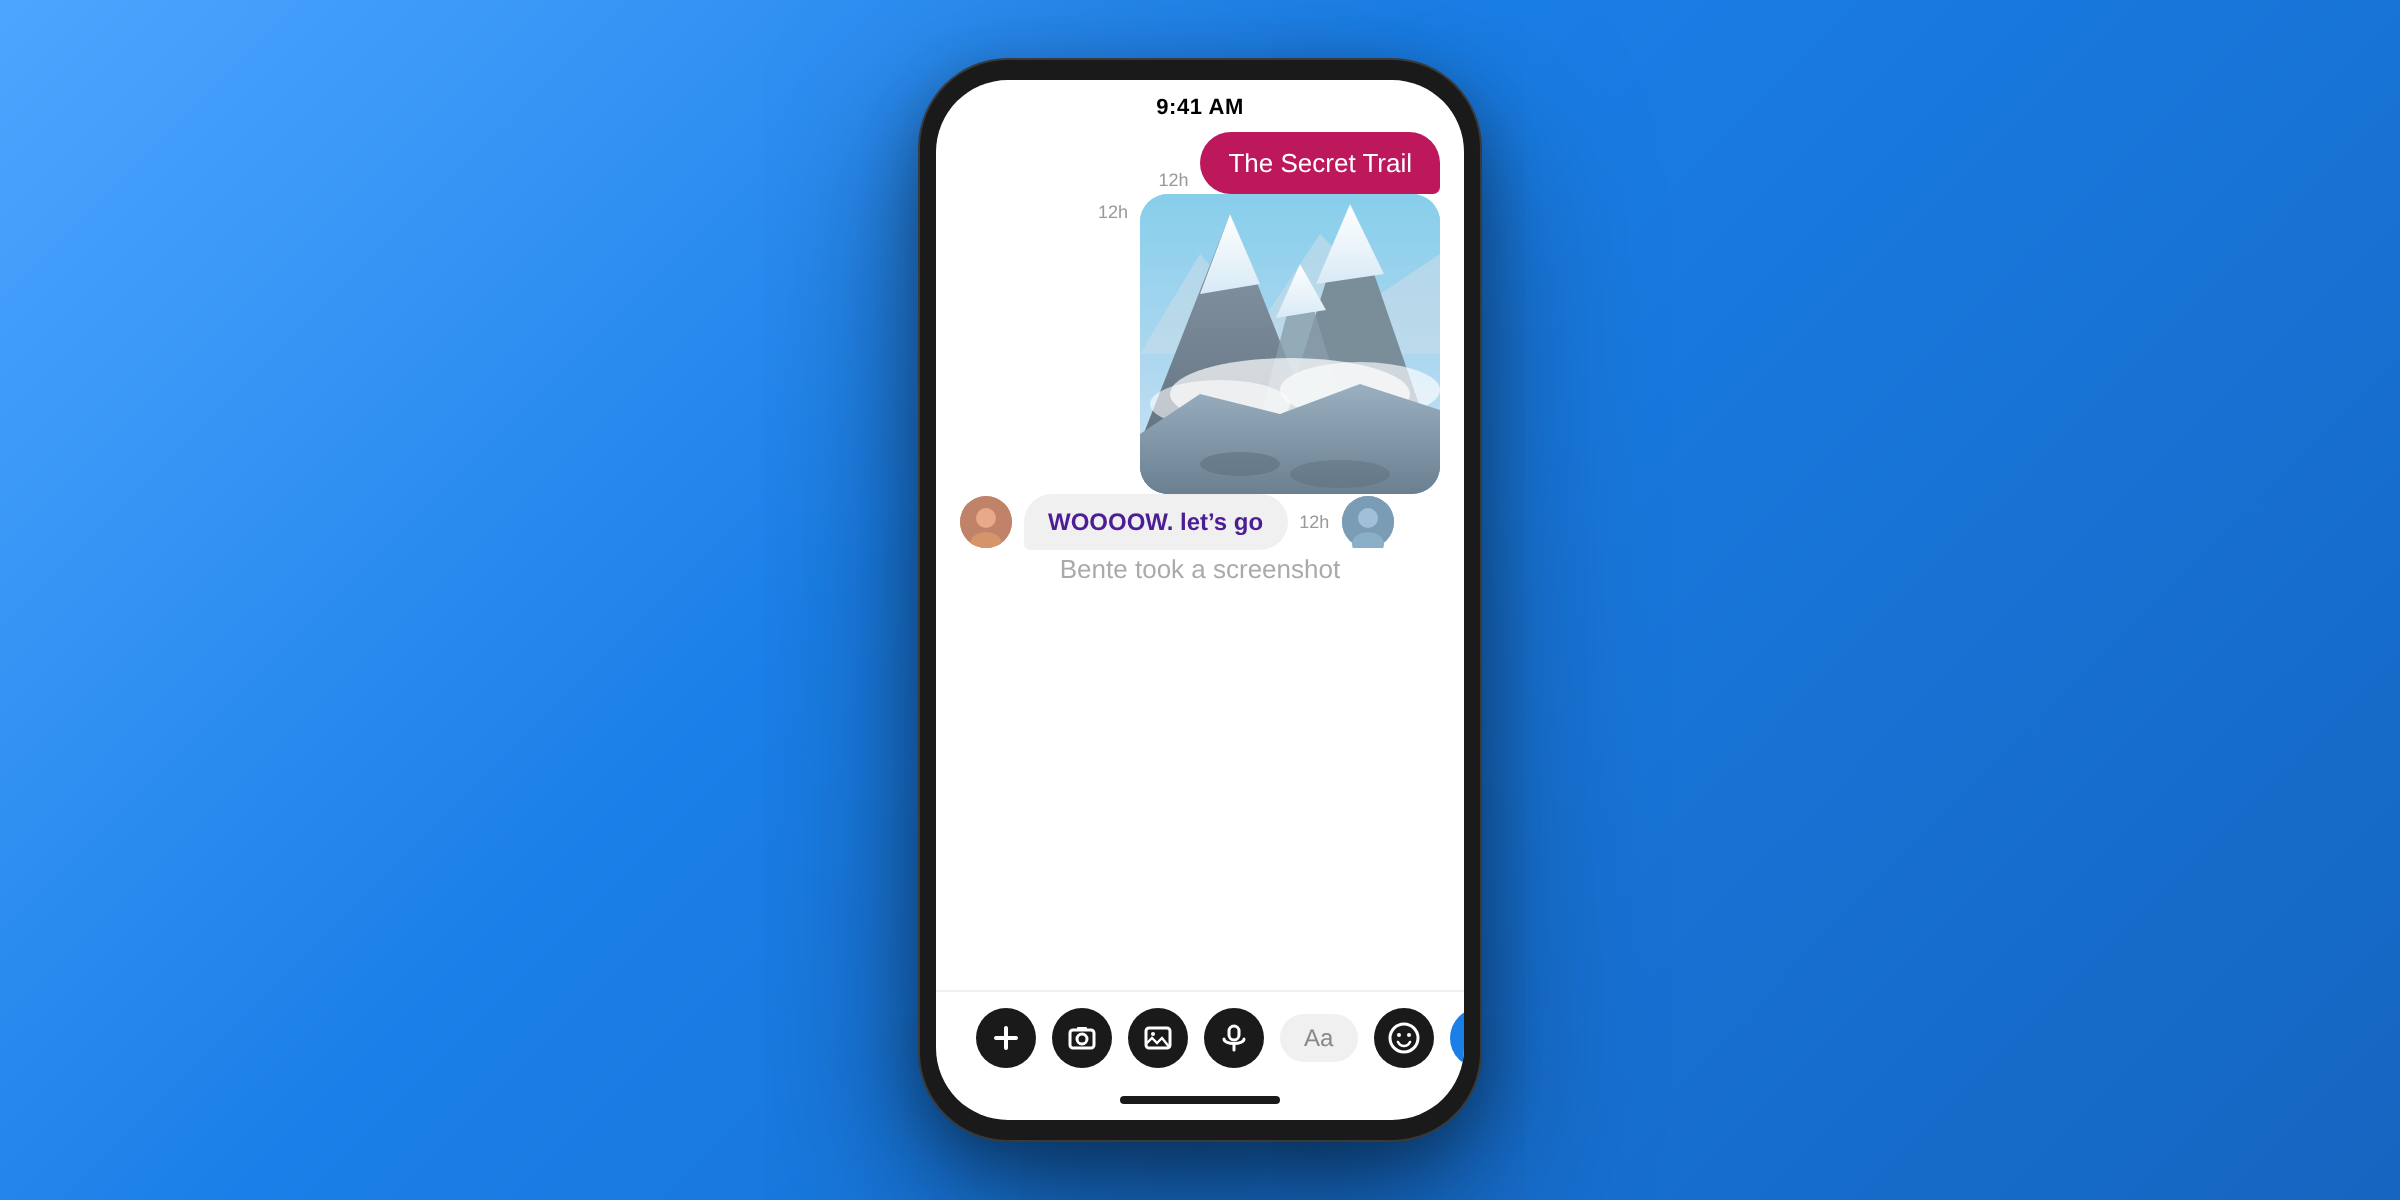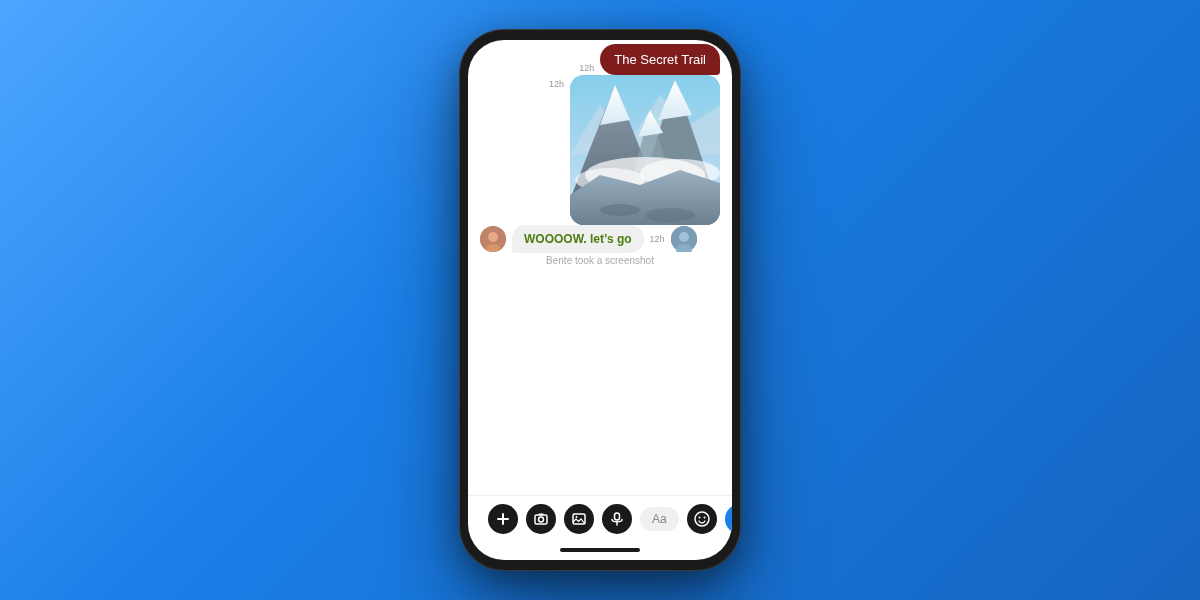--- a/index.html
+++ b/index.html
@@ -86,21 +86,21 @@
       justify-content: flex-end;
     }
 
     .message-time {
       font-size: 9px;
       color: #999;
       margin-bottom: 2px;
     }
 
     .bubble-dark {
-      background: #7f1d1d;
+      background: #be185d;
       color: #fff;
       padding: 8px 14px;
       border-radius: 18px 18px 4px 18px;
       font-size: 13px;
       font-weight: 500;
       max-width: 160px;
     }
 
     
     .image-message {
@@ -149,21 +149,21 @@
       background: #c0836a;
       overflow: hidden;
       flex-shrink: 0;
       display: flex;
       align-items: center;
       justify-content: center;
     }
 
     .bubble-light {
       background: #f0f0f0;
-      color: #4d7c0f;
+      color: #4c1d95;
       padding: 7px 12px;
       border-radius: 18px 18px 18px 4px;
       font-size: 12px;
       font-weight: 600;
     }
 
     .incoming-time {
       font-size: 9px;
       color: #999;
     }
@@ -171,21 +171,21 @@
     .avatar-right {
       width: 26px;
       height: 26px;
       border-radius: 50%;
       background: #7a9db5;
       flex-shrink: 0;
     }
 
     .screenshot-notice {
       text-align: center;
-      font-size: 10px;
+      font-size: 13px;
       color: #aaa;
       padding: 2px 0;
     }
 
     
     .toolbar {
       display: flex;
       align-items: center;
       padding: 8px 20px;
       gap: 8px;
@@ -232,20 +232,23 @@
       border-radius: 2px;
     }
   </style>
 </head>
 <body>
 
 <div class="phone-wrapper">
   <div class="phone-frame"></div>
   <div class="phone-screen">
 
+    <div class="status-bar">
+      <span class="status-time">9:41 AM</span>
+    </div>
 
     <div class="chat-area">
 
       <div class="message-outgoing">
         <div class="message-row">
           <span class="message-time">12h</span>
           <div class="bubble-dark">The Secret Trail</div>
         </div>
       </div>
 

